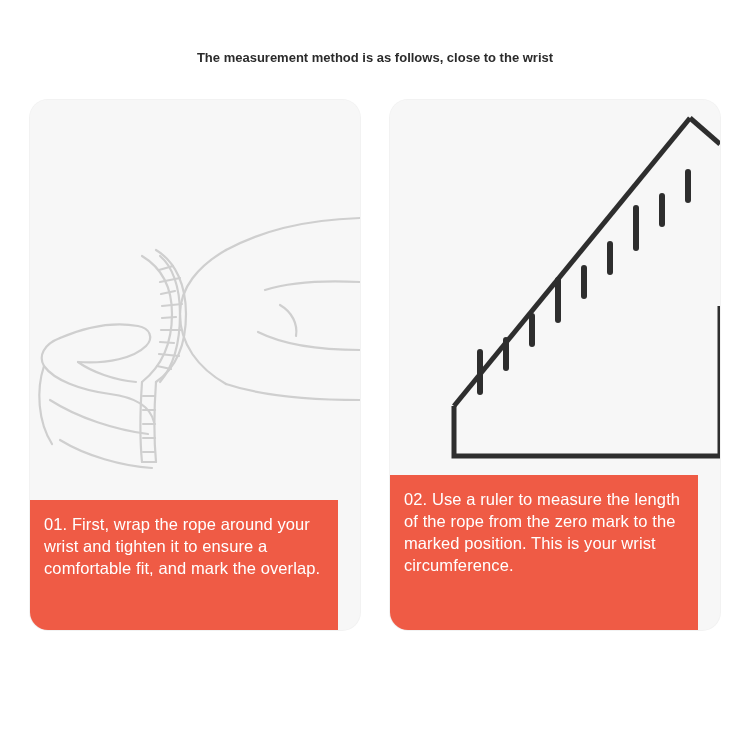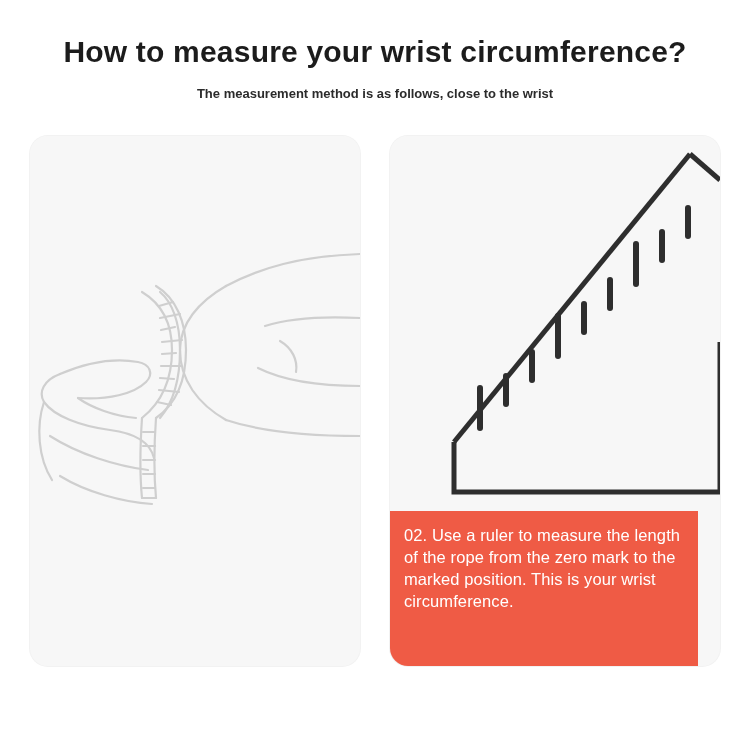--- a/index.html
+++ b/index.html
@@ -87,21 +87,20 @@
     white-space: pre-line;
   }
   svg { display: block; }
 </style>
 </head>
 <body>
 
 <div class="page">
 
   <div class="header">
-    <h1 class="title">How to measure your wrist circumference?</h1>
     <p class="subtitle">The measurement method is as follows, close to the wrist</p>
   </div>
 
   <div class="cards">
 
     <div class="card">
       <div class="illus">
         <svg width="330" height="400" viewBox="0 0 330 400" xmlns="http://www.w3.org/2000/svg">
           <g fill="none" stroke="#cfcfcf" stroke-width="2.2" stroke-linecap="round" stroke-linejoin="round">
 
@@ -143,20 +142,23 @@
             <path d="M30 238 C 14 244, 8 256, 14 266"></path>
 
             <path d="M14 266 C 24 280, 50 290, 80 294 C 104 297, 120 306, 124 322"></path>
             <path d="M48 262 C 62 272, 84 280, 106 282"></path>
             <path d="M20 300 C 48 318, 86 330, 118 334"></path>
             <path d="M30 340 C 56 356, 92 366, 122 368"></path>
             <path d="M14 266 C 6 290, 8 322, 22 344"></path>
           </g>
         </svg>
       </div>
+      <div class="caption">
+        <span class="caption-text">01. First, wrap the rope around your wrist and tighten it to ensure a comfortable fit, and mark the overlap.</span>
+      </div>
     </div>
 
     <div class="card">
       <div class="illus">
         <svg width="330" height="400" viewBox="0 0 330 400" xmlns="http://www.w3.org/2000/svg">
           <g fill="none" stroke="#2e2e2e" stroke-width="5" stroke-linecap="butt" stroke-linejoin="miter">
 
             <path d="M64 306 L 300 18"></path>
             <path d="M64 306 L 64 356 L 330 356"></path>
             <path d="M330 150 L 64 356" stroke-width="0"></path>

